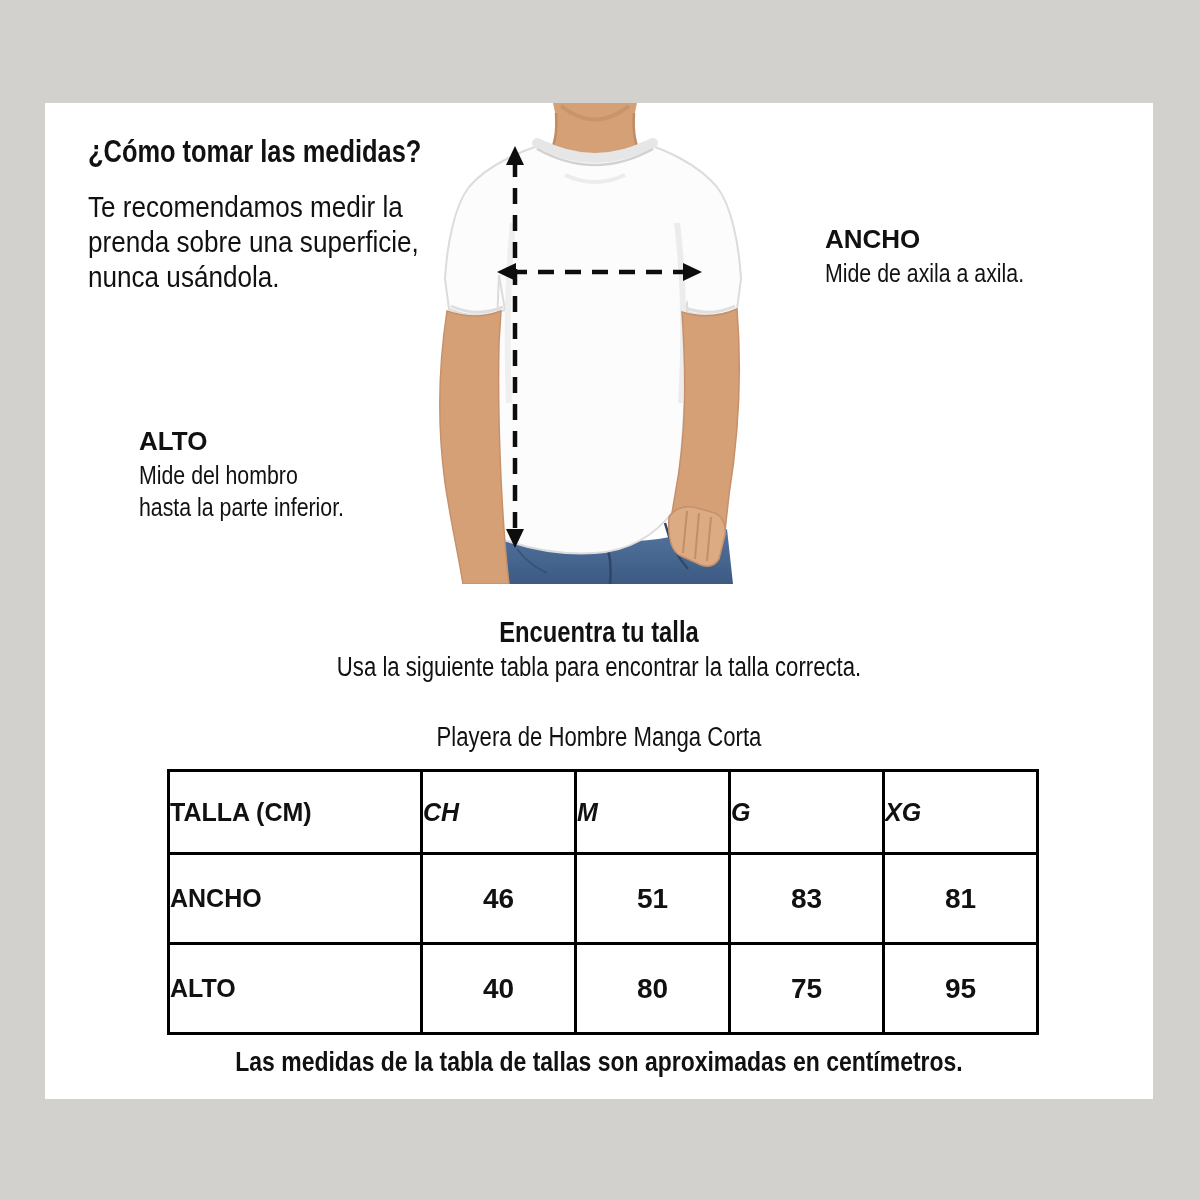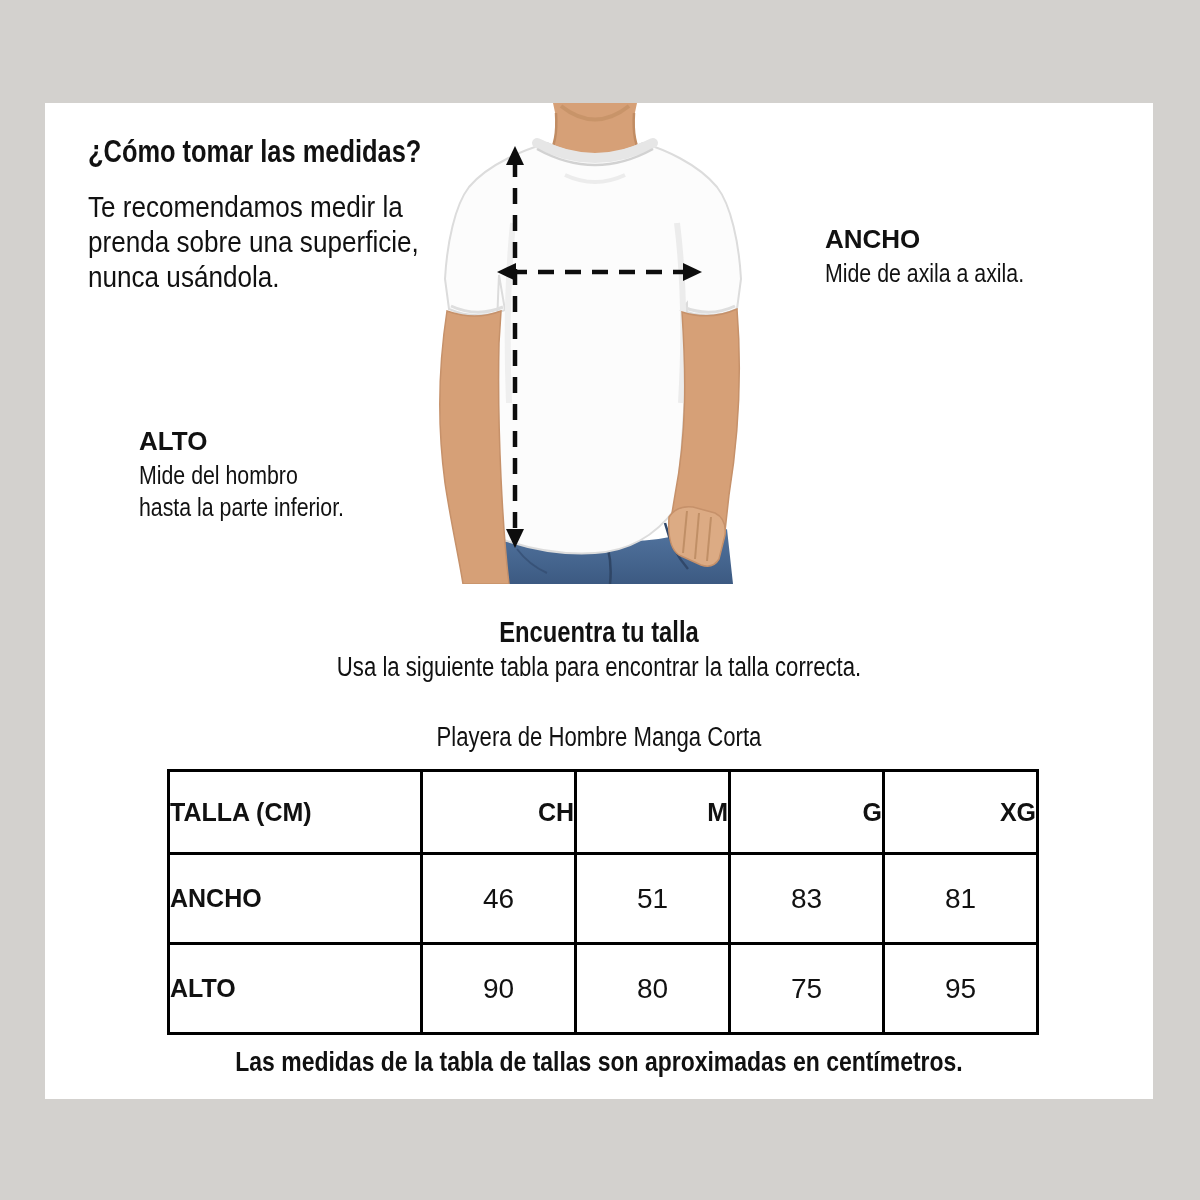--- a/index.html
+++ b/index.html
@@ -40,22 +40,22 @@
     border-collapse:collapse;table-layout:fixed;background:#fff;padding-left:45px;
   }
   table.size-table col.c0{width:253px;}
   table.size-table col.cn{width:154px;}
   table.size-table th, table.size-table td{
     border:3px solid #000;vertical-align:middle;padding:0;
   }
   table.size-table thead th{height:80px;font-size:25px;font-weight:bold;}
   table.size-table tbody tr{height:90px;}
   th.rowhead, td.rowhead{text-align:left;padding-left:22px;font-size:25px;font-weight:bold;}
-  td.val{text-align:center;font-size:28px;font-weight:normal;}
-  th.colhead{text-align:right;}
+  td.val{text-align:center;font-size:28px;font-weight:bold;}
+  th.colhead{text-align:left;font-style:italic;}
 
   .footnote{top:1046px;font-size:28px;font-weight:bold;white-space:nowrap;}
 
   .photo{left:425px;top:103px;width:340px;height:481px;}
 </style>
 </head>
 <body>
 
 <div class="card"></div>
 
@@ -160,21 +160,21 @@
   <tbody>
     <tr>
       <td class="rowhead">ANCHO</td>
       <td class="val">46</td>
       <td class="val">51</td>
       <td class="val">83</td>
       <td class="val">81</td>
     </tr>
     <tr>
       <td class="rowhead">ALTO</td>
-      <td class="val">90</td>
+      <td class="val">40</td>
       <td class="val">80</td>
       <td class="val">75</td>
       <td class="val">95</td>
     </tr>
   </tbody>
 </table>
 
 <div class="abs center-block footnote cx82 oc">Las medidas de la tabla de tallas son aproximadas en centímetros.</div>
 
 </body></html>

